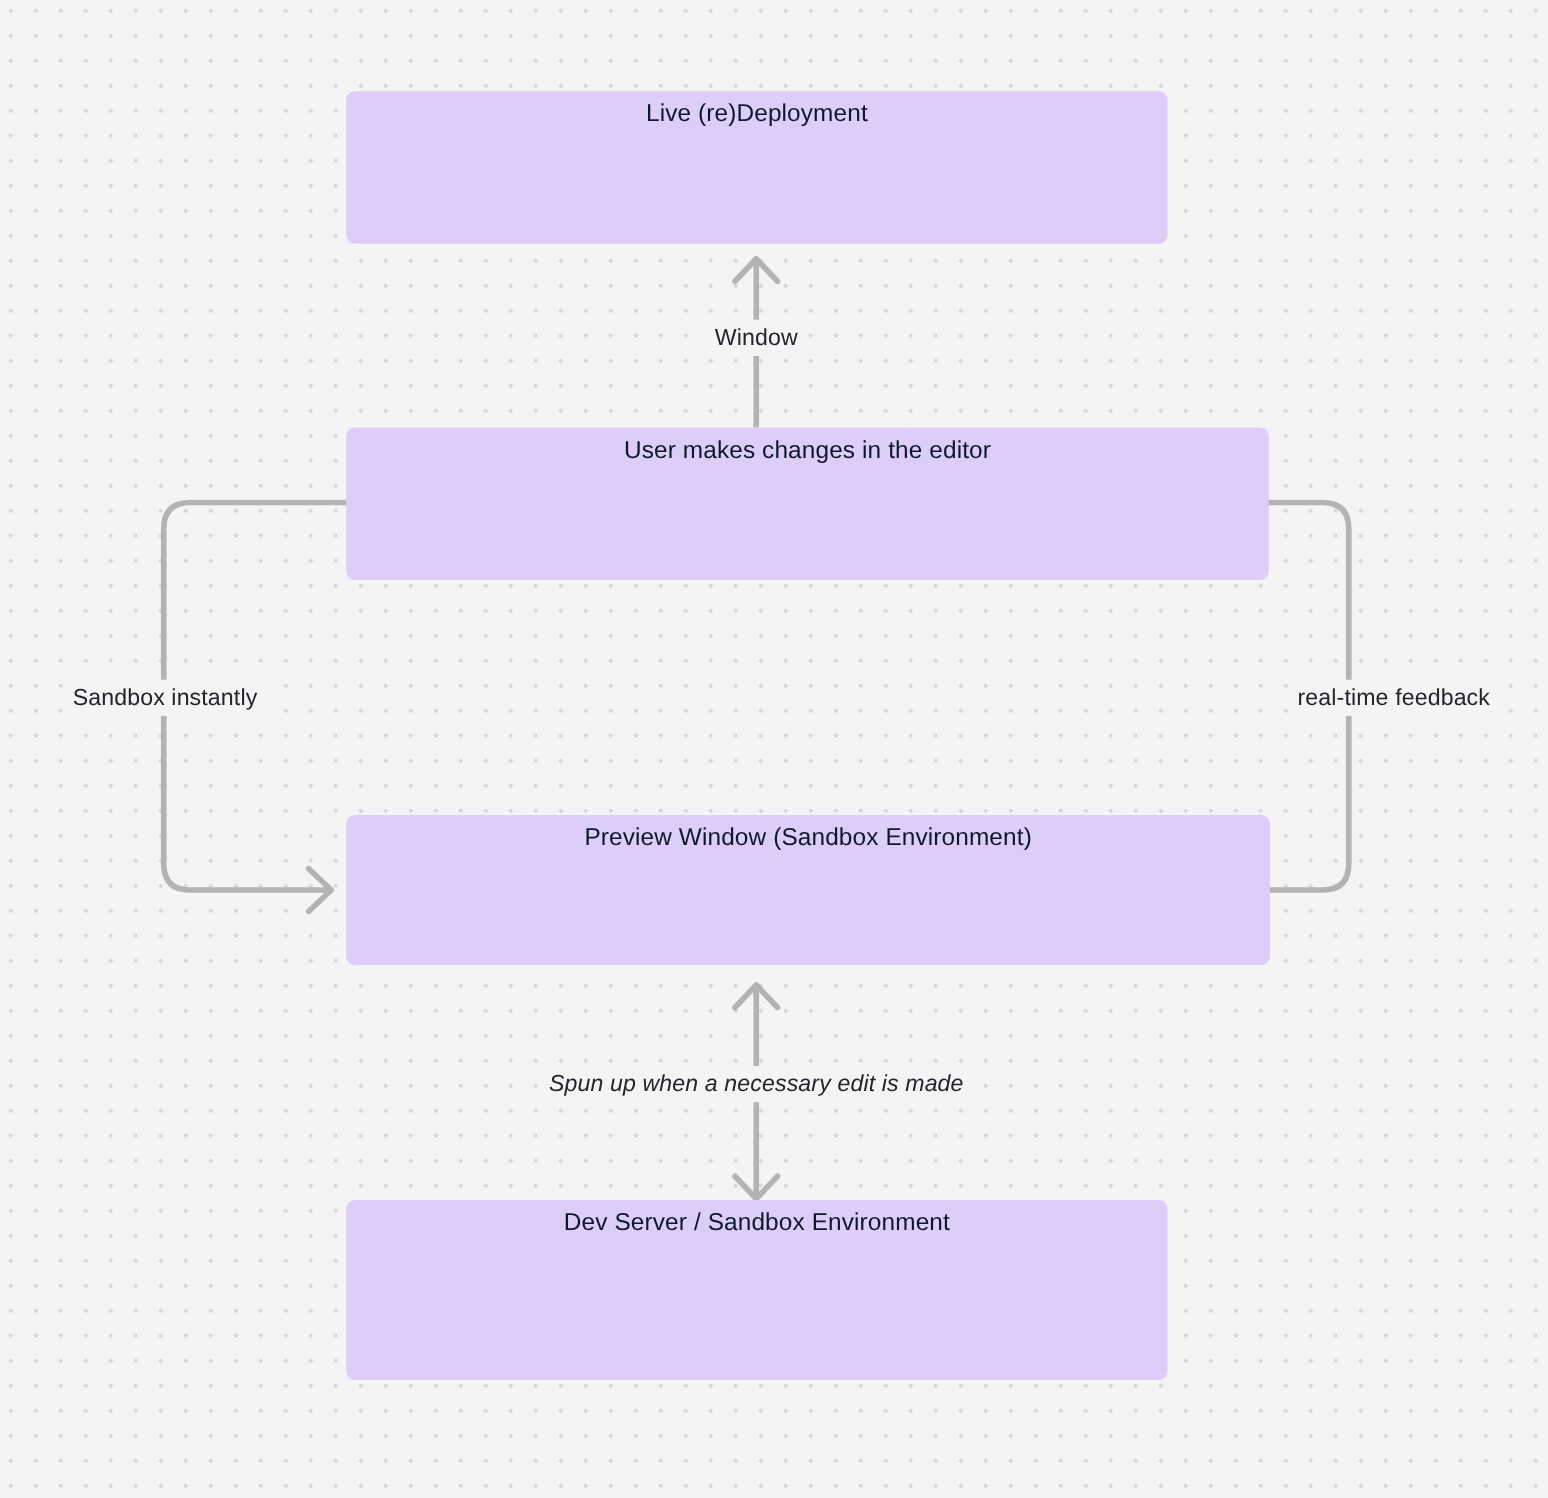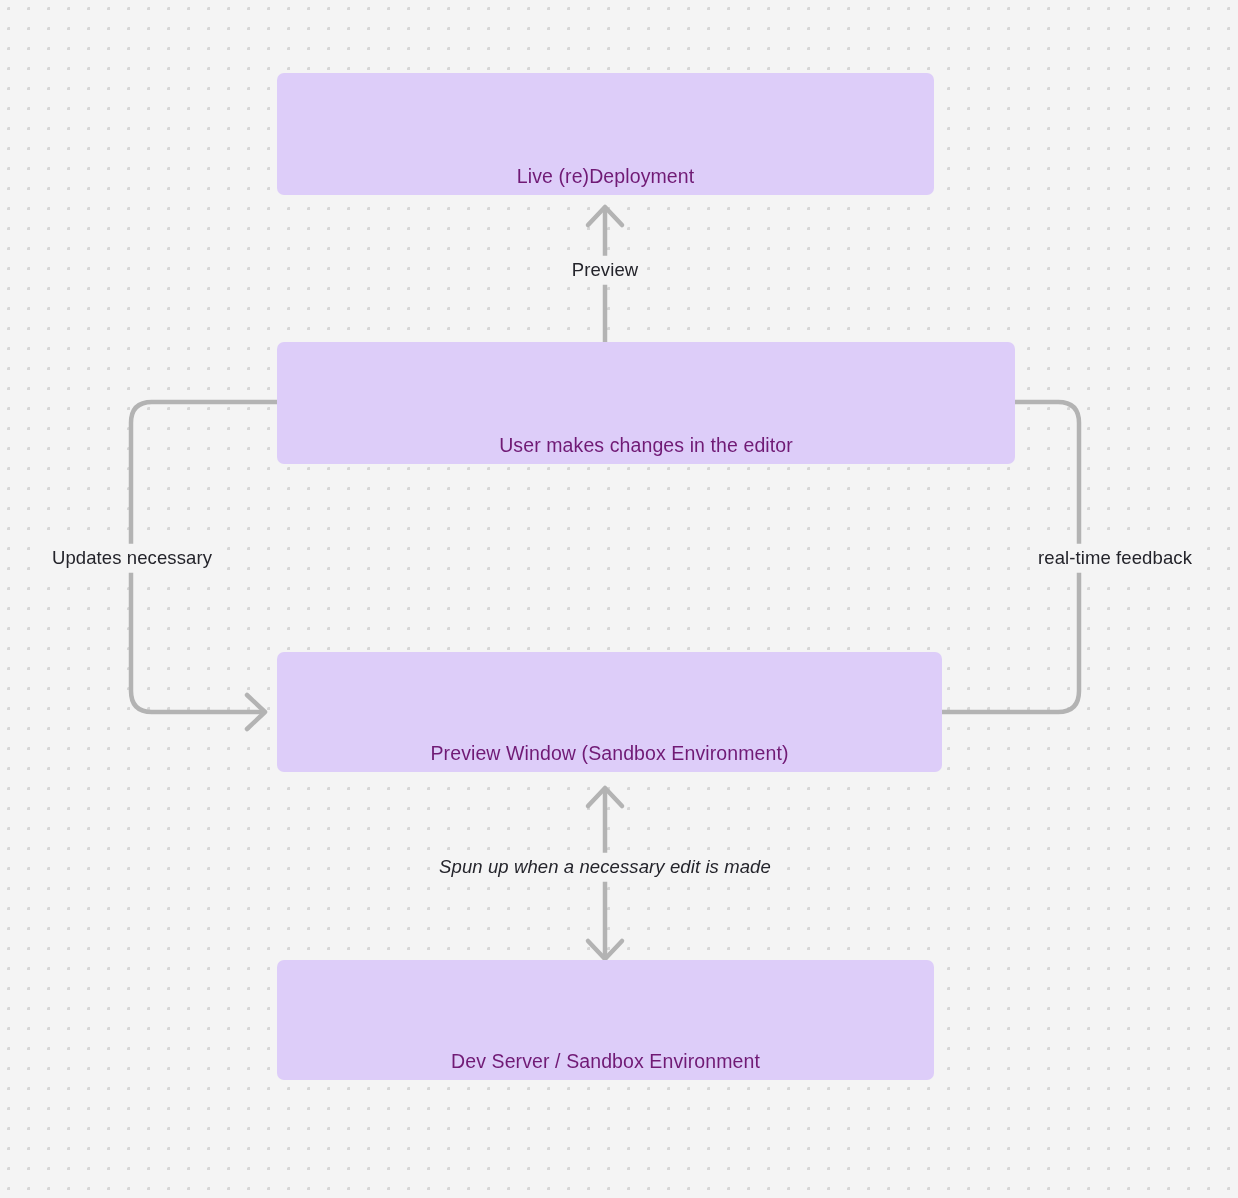--- a/index.html
+++ b/index.html
@@ -29,24 +29,24 @@
     top: 0;
     width: 1238px;
     height: 1198px;
     pointer-events: none;
   }
   .node {
     position: absolute;
     background: #ddcdf9;
     border-radius: 7px;
     display: flex;
-    align-items: flex-end;
+    align-items: flex-start;
     justify-content: center;
     text-align: center;
-    color: #701a75;
+    color: #0f172a;
     font-size: 19.5px;
     letter-spacing: 0.1px;
     line-height: 1.3;
     padding: 6px 14px;
   }
   .edge-label {
     position: absolute;
     color: #24242b;
     font-size: 18.5px;
     line-height: 1;
@@ -87,29 +87,29 @@
   </svg>
 
   <div class="node" style="left:277px; top:73px; width:657px; height:122px;">
     <span>Live (re)Deployment</span>
   </div>
 
   <div class="node" style="left:277px; top:342px; width:738px; height:122px;">
     <span>User makes changes in the editor</span>
   </div>
 
-  <div class="node" style="left:277px; top:652px; width:665px; height:120px;">
+  <div class="node" style="left:277px; top:652px; width:739px; height:120px;">
     <span>Preview Window (Sandbox Environment)</span>
   </div>
 
-  <div class="node" style="left:277px; top:960px; width:657px; height:120px;">
+  <div class="node" style="left:277px; top:960px; width:657px; height:144px;">
     <span>Dev Server / Sandbox Environment</span>
   </div>
 
-  <div class="edge-label" style="left:605px; top:270px;">Preview</div>
+  <div class="edge-label" style="left:605px; top:270px;">Window</div>
 
-  <div class="edge-label" style="left:132px; top:558px;">Updates necessary</div>
+  <div class="edge-label" style="left:132px; top:558px;">Sandbox instantly</div>
 
   <div class="edge-label" style="left:1115px; top:558px;text-align:center;">real-time feedback</div>
 
   <div class="edge-label" style="left:605px; top:867px;font-style:italic;">Spun up when a necessary edit is made</div>
 
 </div>
 
 </body></html>

